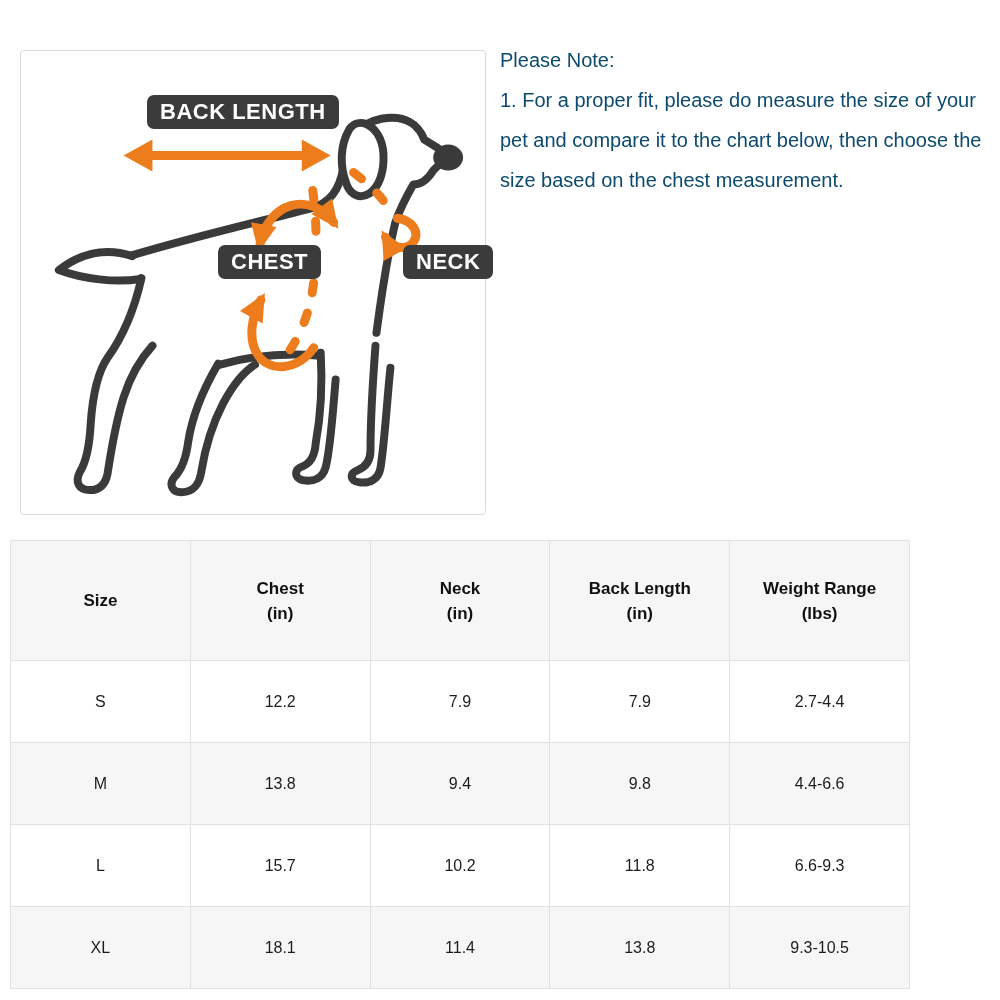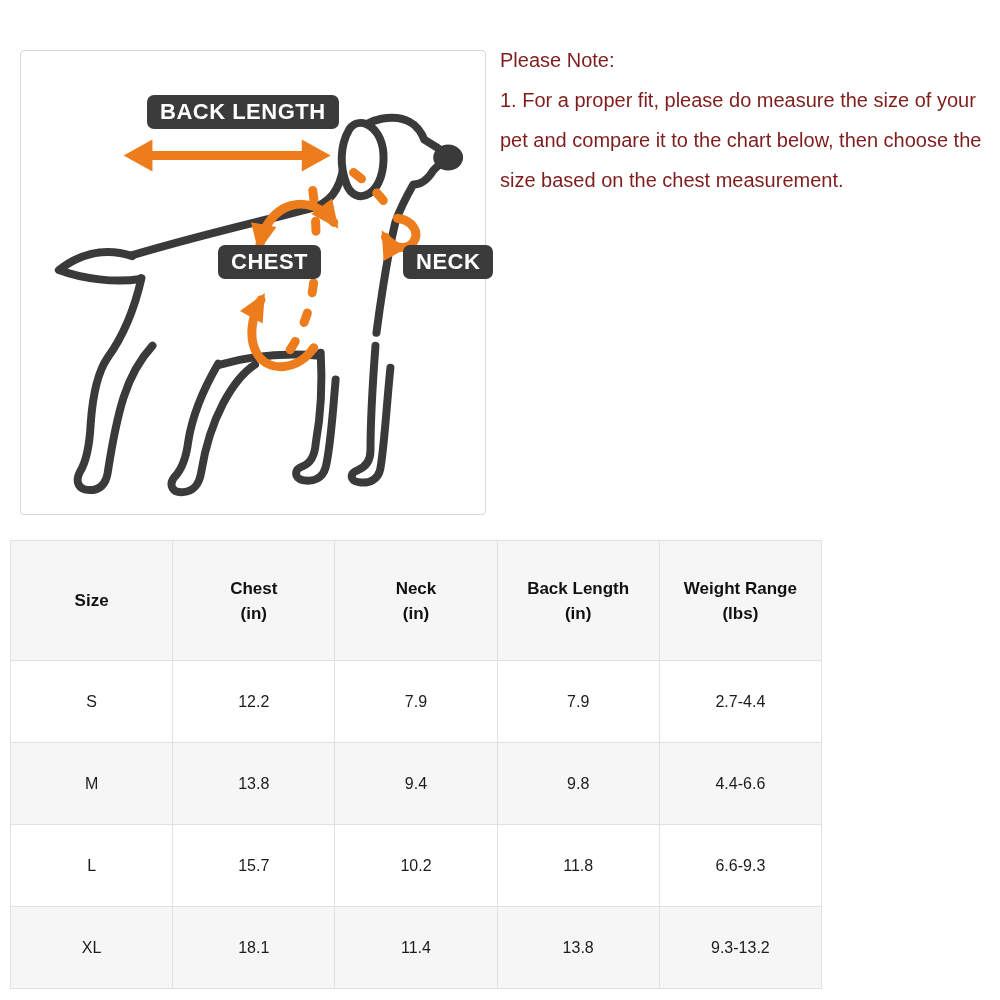--- a/index.html
+++ b/index.html
@@ -27,28 +27,28 @@
     padding:4px 13px; border-radius:7px;
     white-space:nowrap;
   }
   .tag-back-length { left:126px; top:44px; }
   .tag-chest { left:197px; top:194px; }
   .tag-neck { left:382px; top:194px; }
 
   
   .notes {
     position:absolute; left:500px; top:40px; width:497px;
-    font-size:20px; line-height:40px; color:#7f1d1d;
+    font-size:20px; line-height:40px; color:#0c4a6e;
   }
   .notes p { margin:0; }
 
   
   table.size-table {
     position:absolute; left:10px; top:540px;
-    width:812px; border-collapse:collapse; table-layout:fixed;
+    width:900px; border-collapse:collapse; table-layout:fixed;
     text-align:center; color:#1c1c1c;
   }
   .size-table th, .size-table td {
     border:1px solid #e1e1e1; padding:0; vertical-align:middle;
   }
   .size-table thead th {
     height:119px; background:#f6f6f7;
     font-size:17px; font-weight:bold; line-height:25px; color:#111111;
   }
   .size-table thead th .sub { display:block; font-weight:bold; }
@@ -145,16 +145,16 @@
       <td>15.7</td>
       <td>10.2</td>
       <td>11.8</td>
       <td>6.6-9.3</td>
     </tr>
     <tr class="alt">
       <td>XL</td>
       <td>18.1</td>
       <td>11.4</td>
       <td>13.8</td>
-      <td>9.3-13.2</td>
+      <td>9.3-10.5</td>
     </tr>
   </tbody>
 </table>
 
 </body></html>

